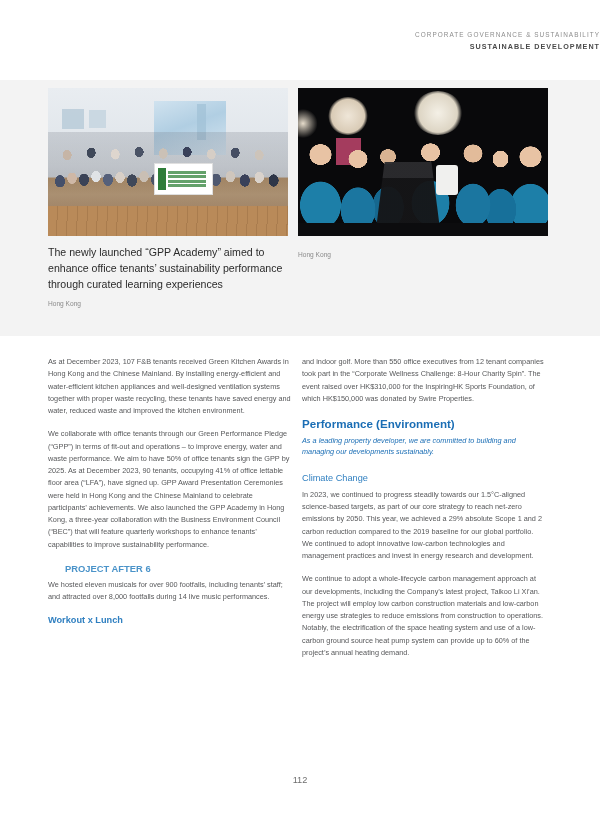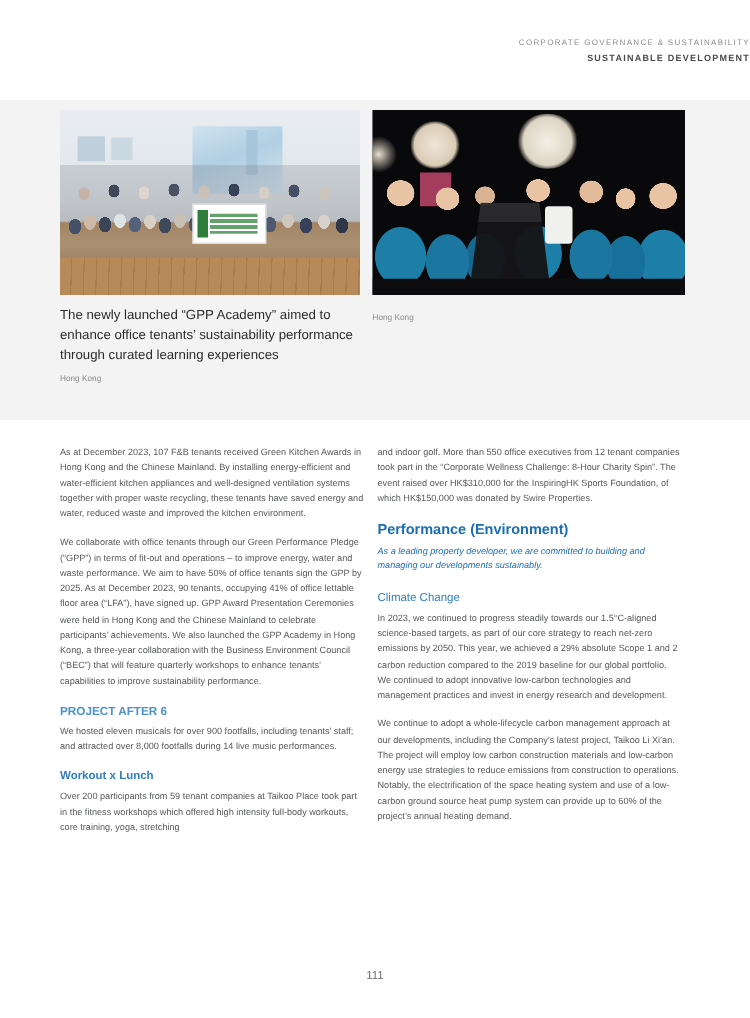--- a/index.html
+++ b/index.html
@@ -236,21 +236,21 @@
     line-height: 11.4px;
     color: #1b6eb5;
     font-style: italic;
     margin: 0 0 14px 0;
   }
   h3.sub-head-caps {
     font-size: 9.4px;
     line-height: 13px;
     color: #4a93c9;
     font-weight: bold;
-    margin: 5px 0 4px 0;
+    margin: 5px 0 4px 17px;
     text-transform: uppercase;
   }
   h3.sub-head-blue {
     font-size: 9.2px;
     line-height: 13px;
     color: #2f7fc0;
     font-weight: bold;
     margin: 4px 0 4px 0;
   }
   h3.sub-head-teal {
@@ -317,25 +317,24 @@
 <div class="caption caption-right">
   <div class="caption-loc">Hong Kong</div>
 </div>
 
 <div class="col col-left">
   <p>As at December 2023, 107 F&amp;B tenants received Green Kitchen Awards in Hong Kong and the Chinese Mainland. By installing energy-efficient and water-efficient kitchen appliances and well-designed ventilation systems together with proper waste recycling, these tenants have saved energy and water, reduced waste and improved the kitchen environment.</p>
   <p>We collaborate with office tenants through our Green Performance Pledge (“GPP”) in terms of fit-out and operations – to improve energy, water and waste performance. We aim to have 50% of office tenants sign the GPP by 2025. As at December 2023, 90 tenants, occupying 41% of office lettable floor area (“LFA”), have signed up. GPP Award Presentation Ceremonies were held in Hong Kong and the Chinese Mainland to celebrate participants’ achievements. We also launched the GPP Academy in Hong Kong, a three-year collaboration with the Business Environment Council (“BEC”) that will feature quarterly workshops to enhance tenants’ capabilities to improve sustainability performance.</p>
   <h3 class="sub-head-caps">PROJECT AFTER 6</h3>
   <p>We hosted eleven musicals for over 900 footfalls, including tenants’ staff; and attracted over 8,000 footfalls during 14 live music performances.</p>
   <h3 class="sub-head-blue">Workout x Lunch</h3>
-  <p>Over 200 participants from 59 tenant companies at Taikoo Place took part in the fitness workshops which offered high intensity full-body workouts, core training, yoga, stretching</p>
 </div>
 
 <div class="col col-right">
   <p>and indoor golf. More than 550 office executives from 12 tenant companies took part in the “Corporate Wellness Challenge: 8-Hour Charity Spin”. The event raised over HK$310,000 for the InspiringHK Sports Foundation, of which HK$150,000 was donated by Swire Properties.</p>
   <h2 class="sec-head">Performance (Environment)</h2>
   <p class="sec-sub">As a leading property developer, we are committed to building and managing our developments sustainably.</p>
   <h3 class="sub-head-teal">Climate Change</h3>
   <p>In 2023, we continued to progress steadily towards our 1.5°C-aligned science-based targets, as part of our core strategy to reach net-zero emissions by 2050. This year, we achieved a 29% absolute Scope 1 and 2 carbon reduction compared to the 2019 baseline for our global portfolio. We continued to adopt innovative low-carbon technologies and management practices and invest in energy research and development.</p>
   <p>We continue to adopt a whole-lifecycle carbon management approach at our developments, including the Company’s latest project, Taikoo Li Xi’an. The project will employ low carbon construction materials and low-carbon energy use strategies to reduce emissions from construction to operations. Notably, the electrification of the space heating system and use of a low-carbon ground source heat pump system can provide up to 60% of the project’s annual heating demand.</p>
 </div>
 
-<div class="folio">111</div>
+<div class="folio">112</div>
 
 </body></html>

